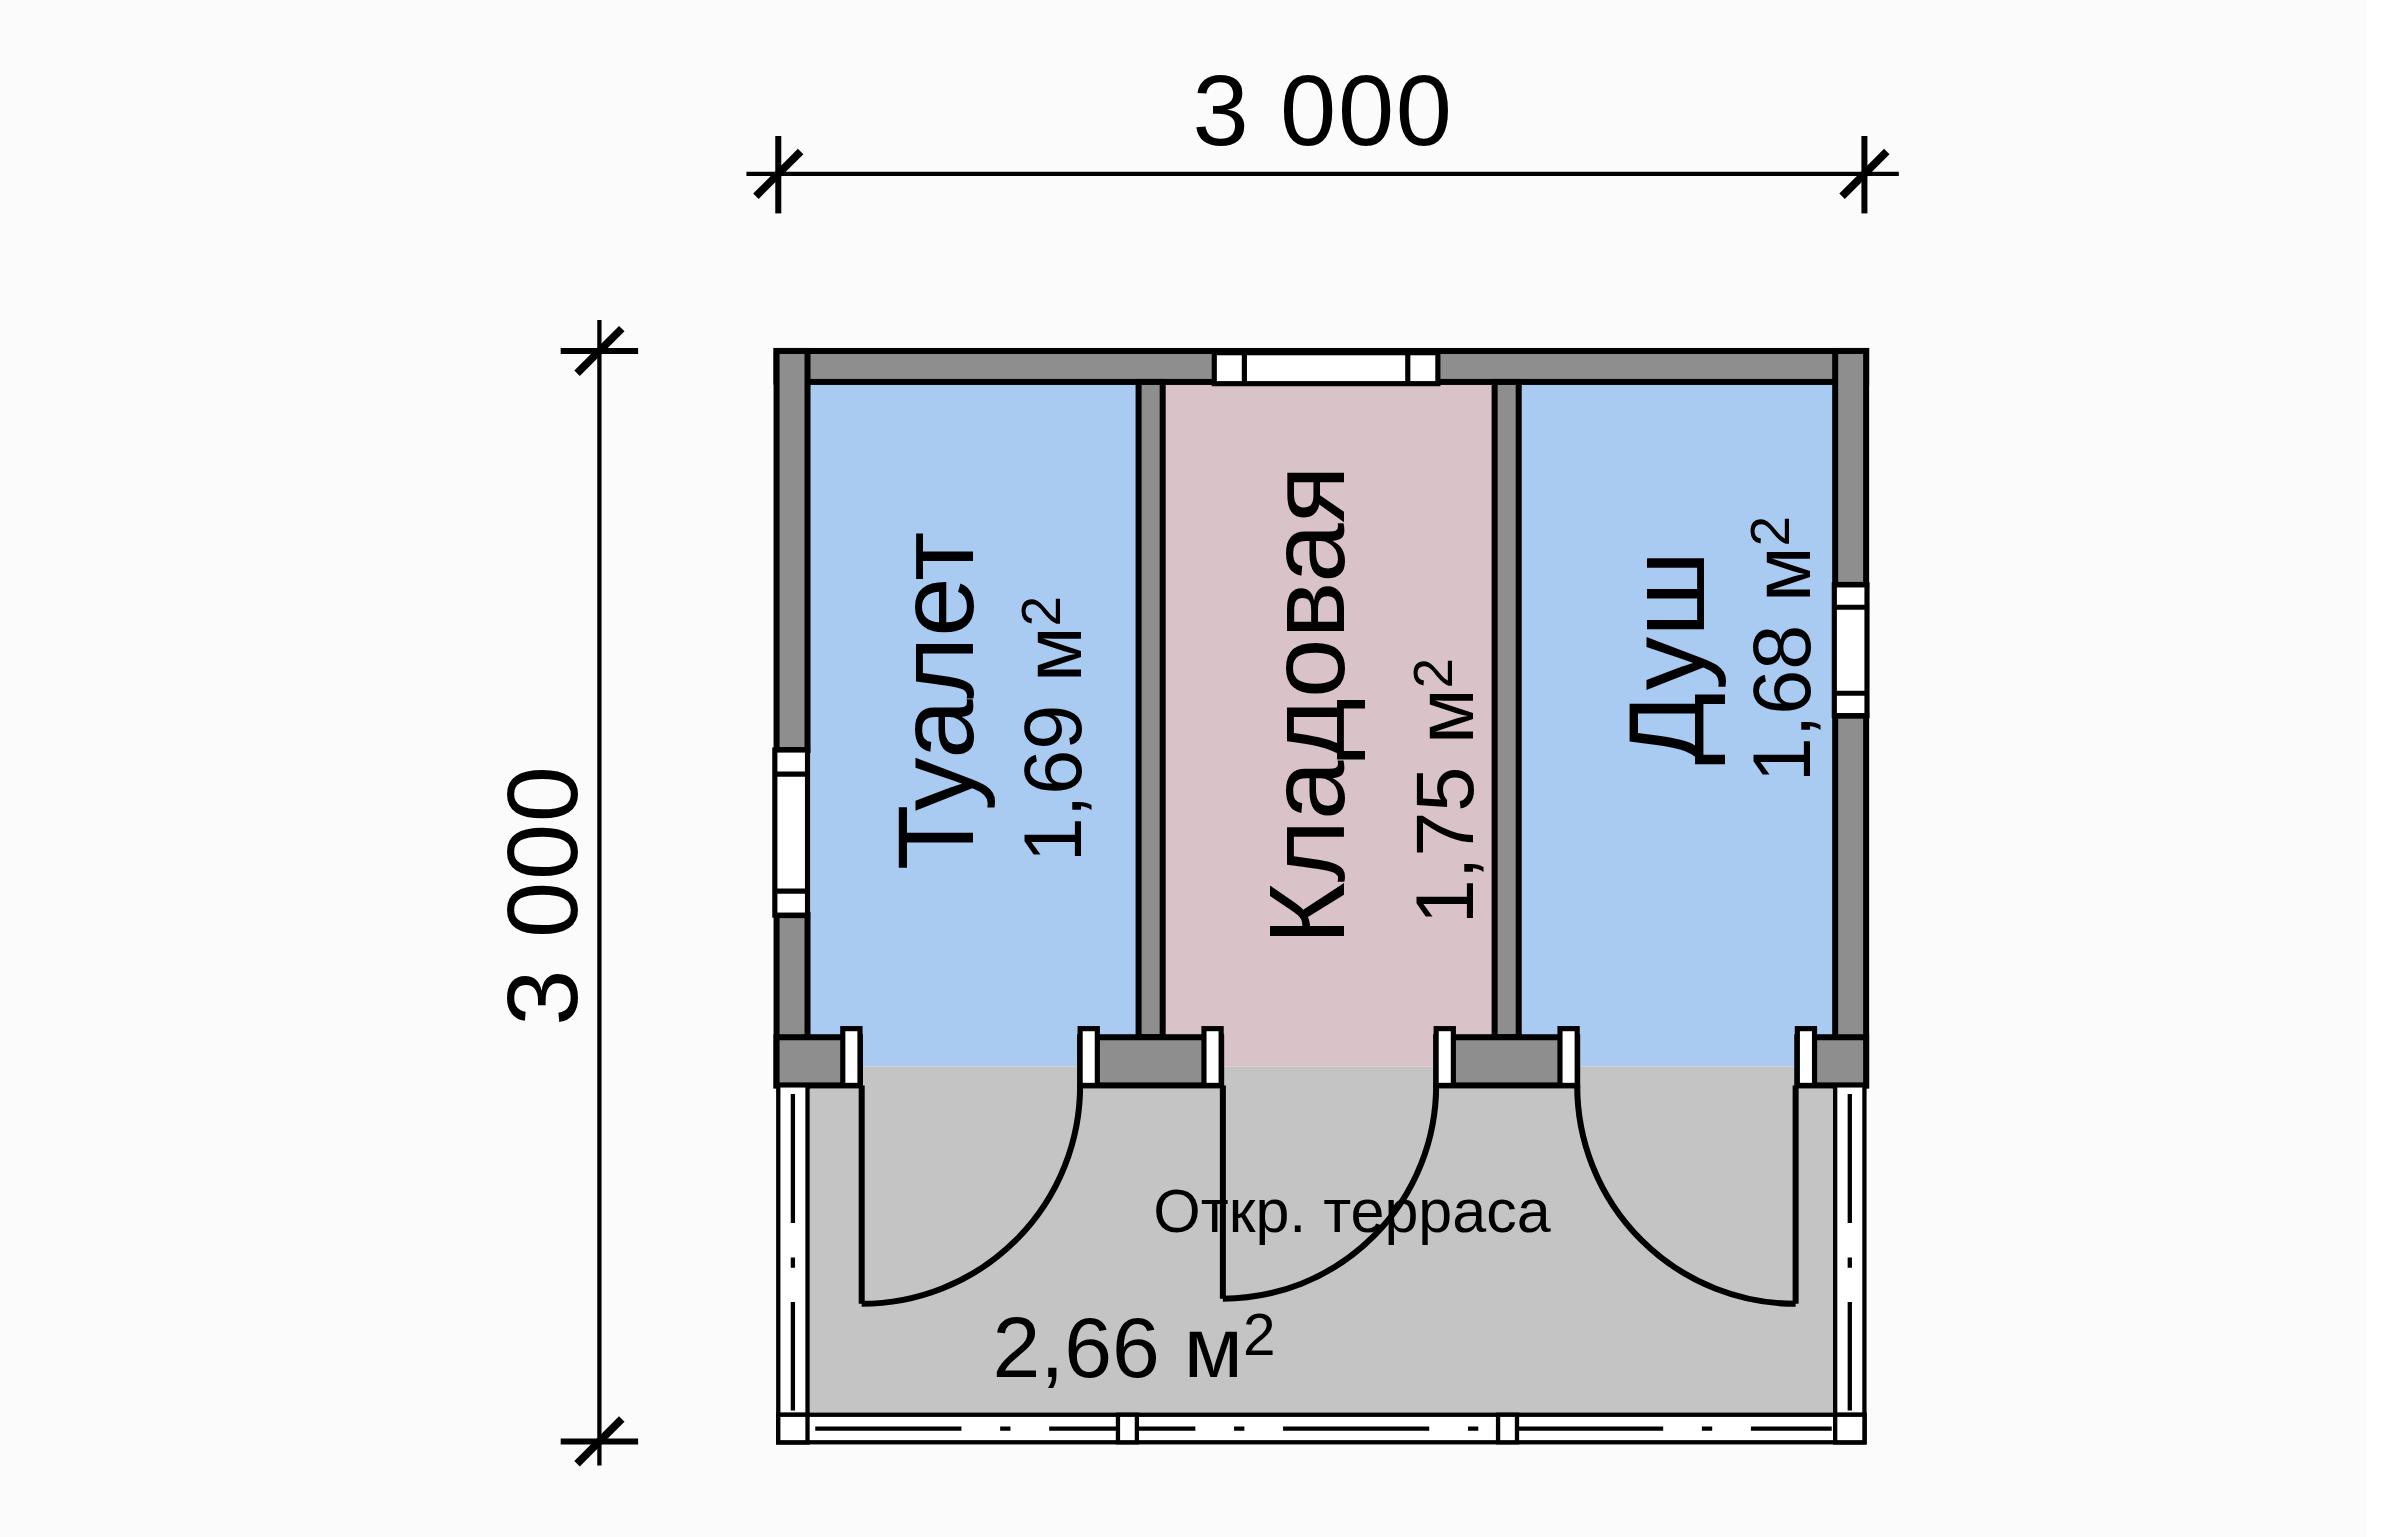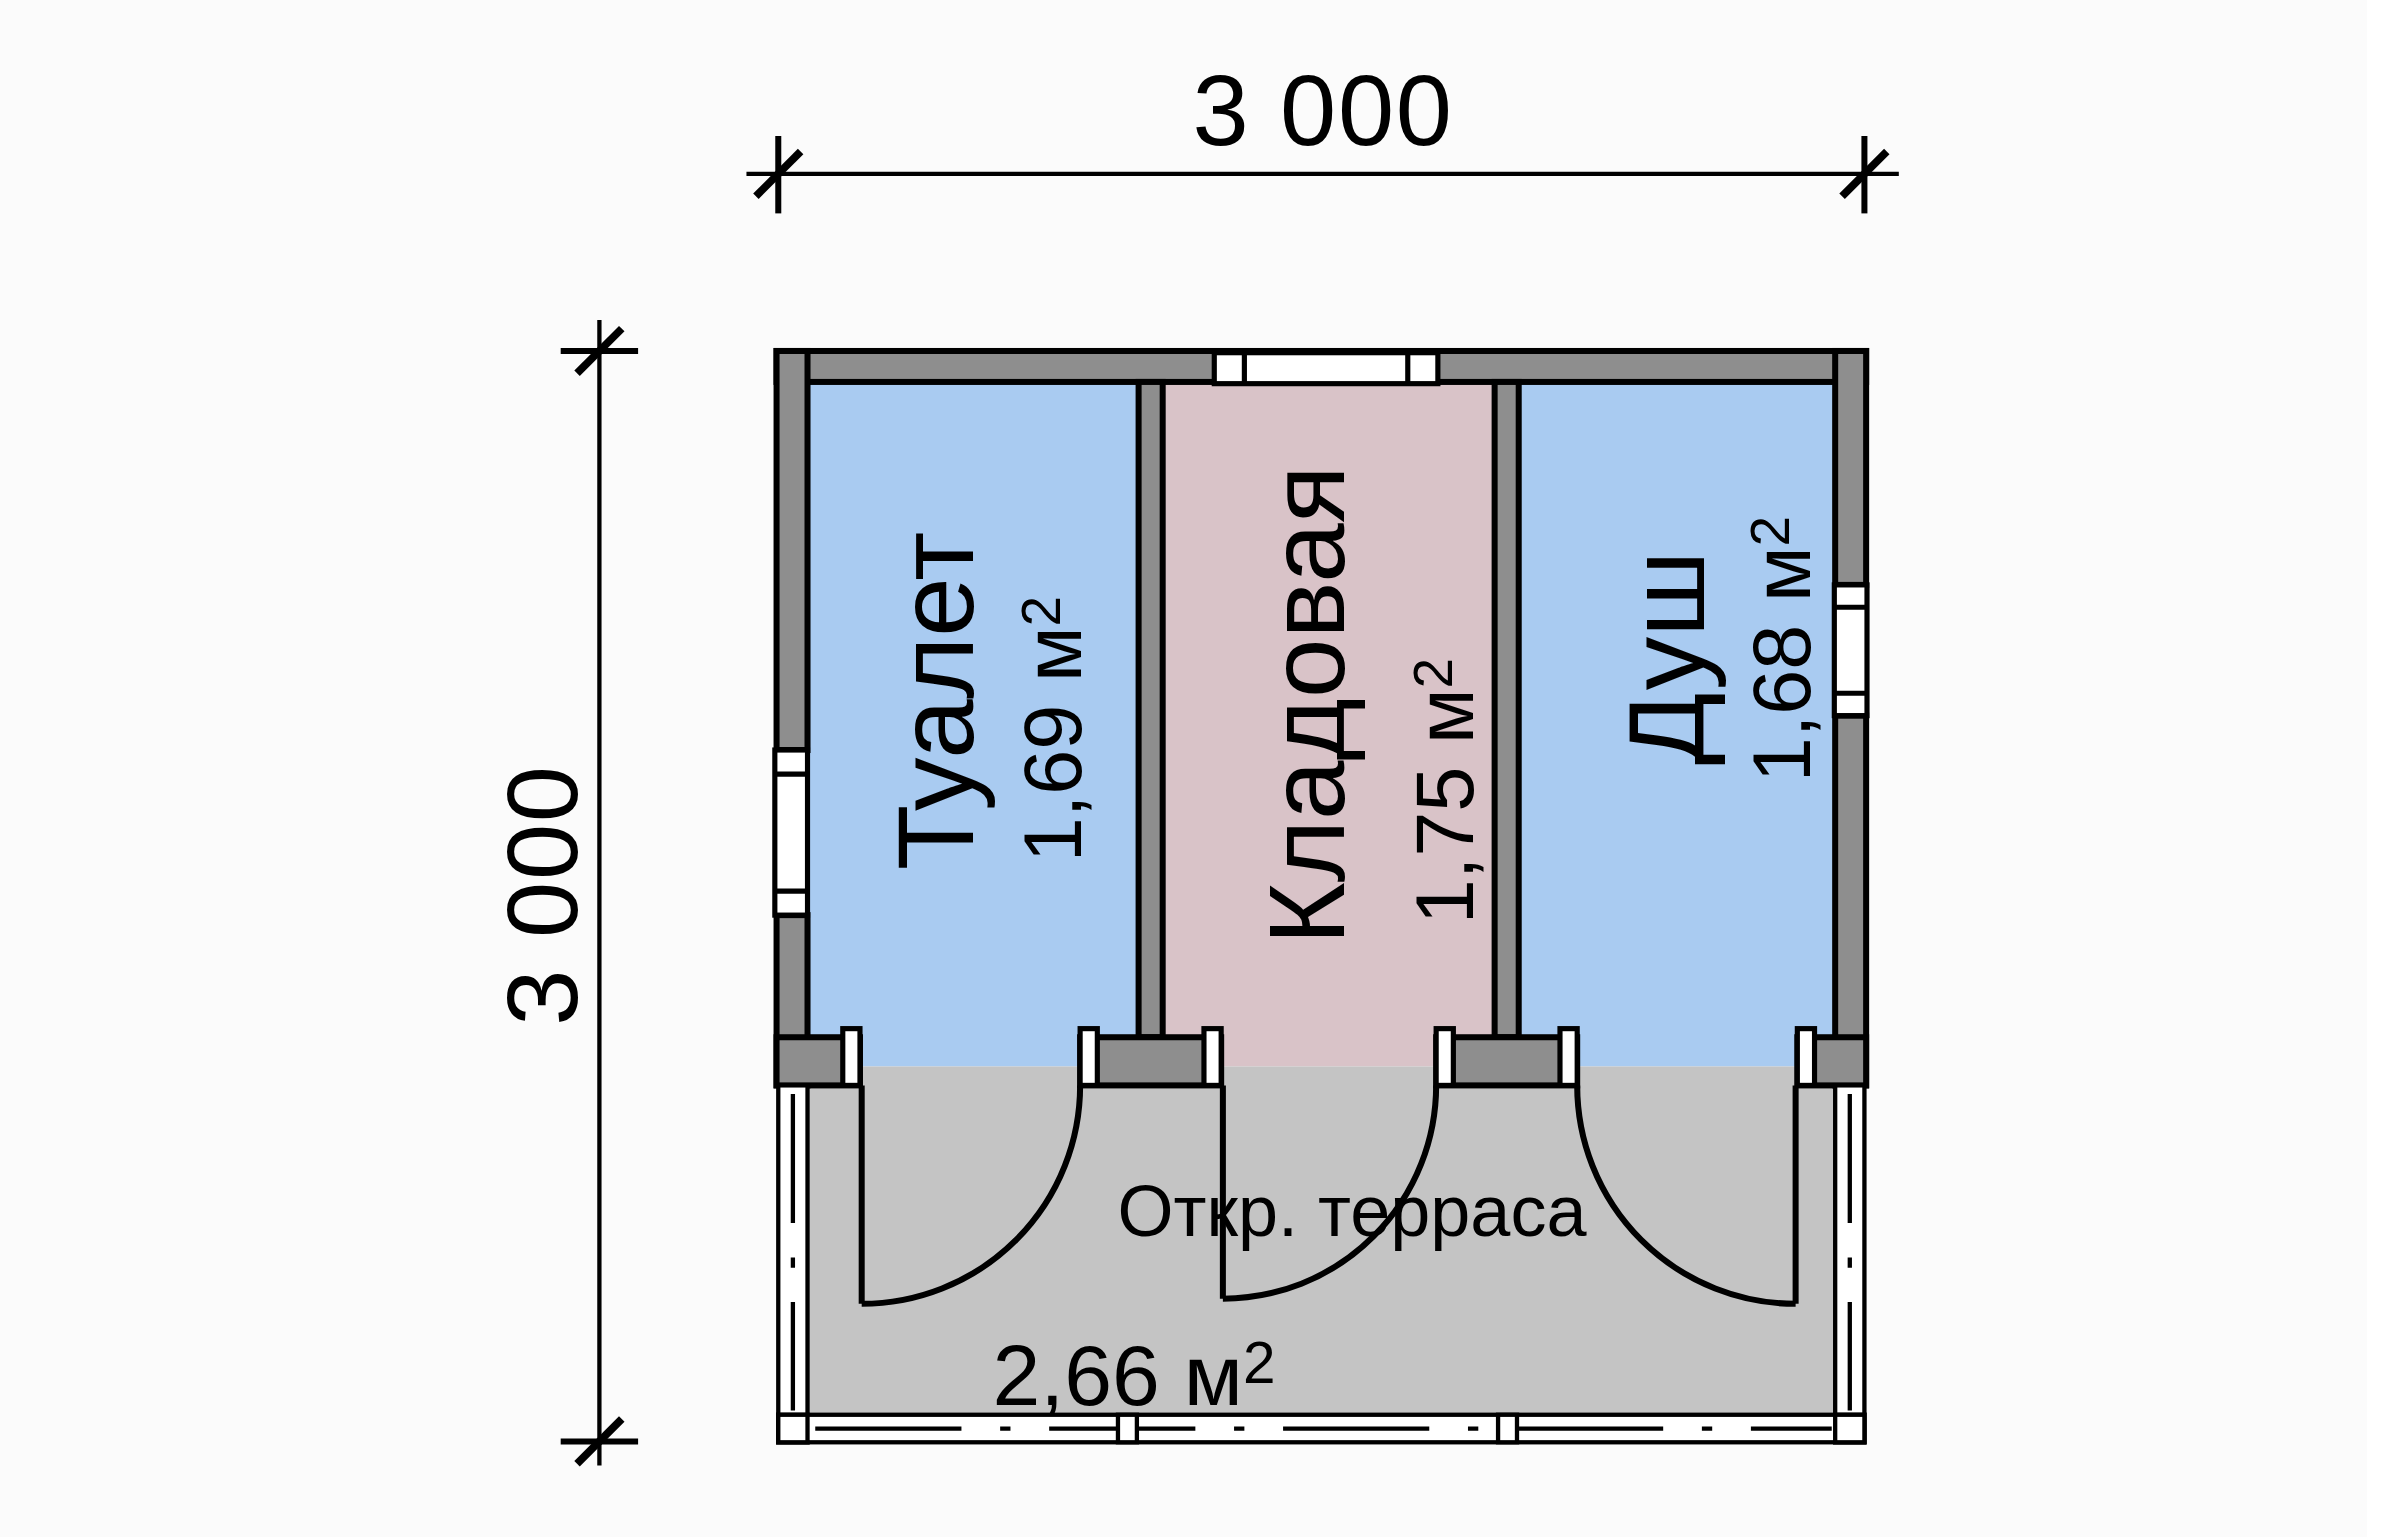--- a/index.html
+++ b/index.html
@@ -30,22 +30,22 @@
     position: absolute;
     transform: translate(-50%,-50%);
     white-space: nowrap;
     color: #000;
     line-height: 1;
   }
   .lbl.vert { transform: translate(-50%,-50%) rotate(-90deg); }
   .dim-lbl    { font-size: 101px; letter-spacing: 1.7px; }
   .room-name  { font-size: 107px; }
   .room-area  { font-size: 81px; }
-  .terr-name  { font-size: 72px; }
-  .terr-area  { font-size: 86px; margin-top: 28px; }
+  .terr-name  { font-size: 61px; }
+  .terr-area  { font-size: 86px; }
   .lbl sup { font-size: 68%; position: relative; top: -0.38em; vertical-align: baseline; }
 </style>
 </head>
 <body>
 
 <div id="canvas">
 
   <svg id="plan-svg" width="2389" height="1537" viewBox="0 0 2778 1787">
 
     <g>

